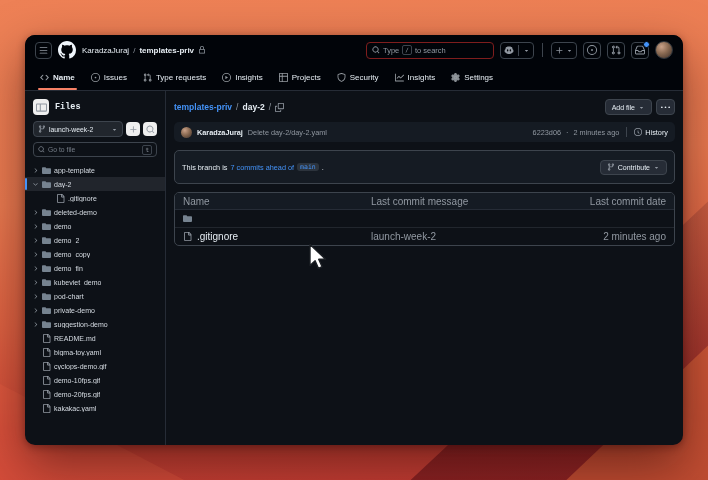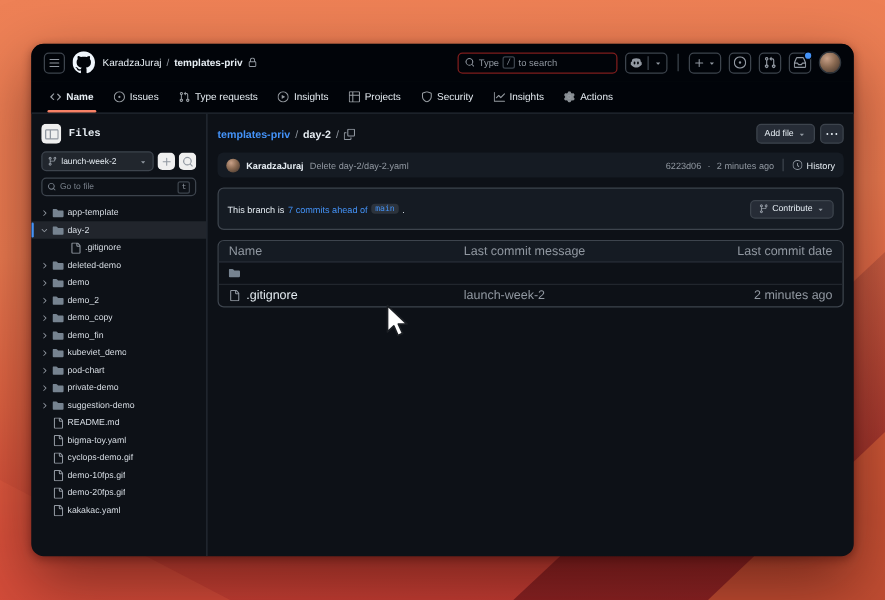--- a/index.html
+++ b/index.html
@@ -270,21 +270,21 @@
         </span>
         <span>Insights</span>
       </div>
       <div class="tab">
         <span>
           <svg width="9" height="9" viewBox="0 0 16 16" fill="currentColor">
             <path d="M8 5a3 3 0 1 1 0 6 3 3 0 0 1 0-6Zm0 1.5A1.5 1.5 0 1 0 8 9.5 1.5 1.5 0 0 0 8 6.5Z"></path>
             <path d="M8 0c.236 0 .47.01.701.031.744.064 1.29.614 1.459 1.26l.288 1.106c.018.066.08.158.212.224.231.114.454.243.668.386.123.082.233.09.3.071l1.102-.302c.644-.177 1.392.02 1.82.63.27.385.506.792.704 1.217.315.675.111 1.422-.364 1.891l-.814.806c-.05.048-.098.147-.088.294a6.2 6.2 0 0 1 0 .772c-.01.147.038.246.088.294l.814.806c.475.469.679 1.216.364 1.891a7.98 7.98 0 0 1-.704 1.217c-.428.61-1.176.807-1.82.63l-1.102-.302c-.067-.019-.177-.011-.3.071a5.9 5.9 0 0 1-.668.386c-.133.066-.194.158-.212.224l-.288 1.106c-.169.646-.715 1.196-1.459 1.26a8 8 0 0 1-1.402 0c-.744-.064-1.29-.614-1.459-1.26l-.288-1.106c-.018-.066-.08-.158-.212-.224a5.74 5.74 0 0 1-.668-.386c-.123-.082-.233-.09-.3-.071l-1.102.302c-.644.177-1.392-.02-1.82-.63a8.1 8.1 0 0 1-.704-1.217c-.315-.675-.111-1.422.364-1.891l.814-.806c.05-.048.098-.147.088-.294a6.2 6.2 0 0 1 0-.772c.01-.147-.038-.246-.088-.294l-.814-.806C.635 6.045.431 5.298.746 4.623a7.9 7.9 0 0 1 .704-1.217c.428-.61 1.176-.807 1.82-.63l1.102.302c.067.019.177.011.3-.071.214-.143.437-.272.668-.386.133-.066.194-.158.212-.224L5.84 1.29C6.009.645 6.555.095 7.299.031 7.53.01 7.764 0 8 0Z" fill-rule="evenodd" opacity=".9"></path>
           </svg>
         </span>
-        <span>Actions</span>
+        <span>Settings</span>
       </div>
     </nav>
 
   <div class="body">
 
     <aside class="sidebar">
       <div class="files-head">
         <button class="sbtn">
           <span>
               <svg width="11" height="11" viewBox="0 0 16 16" fill="currentColor">

